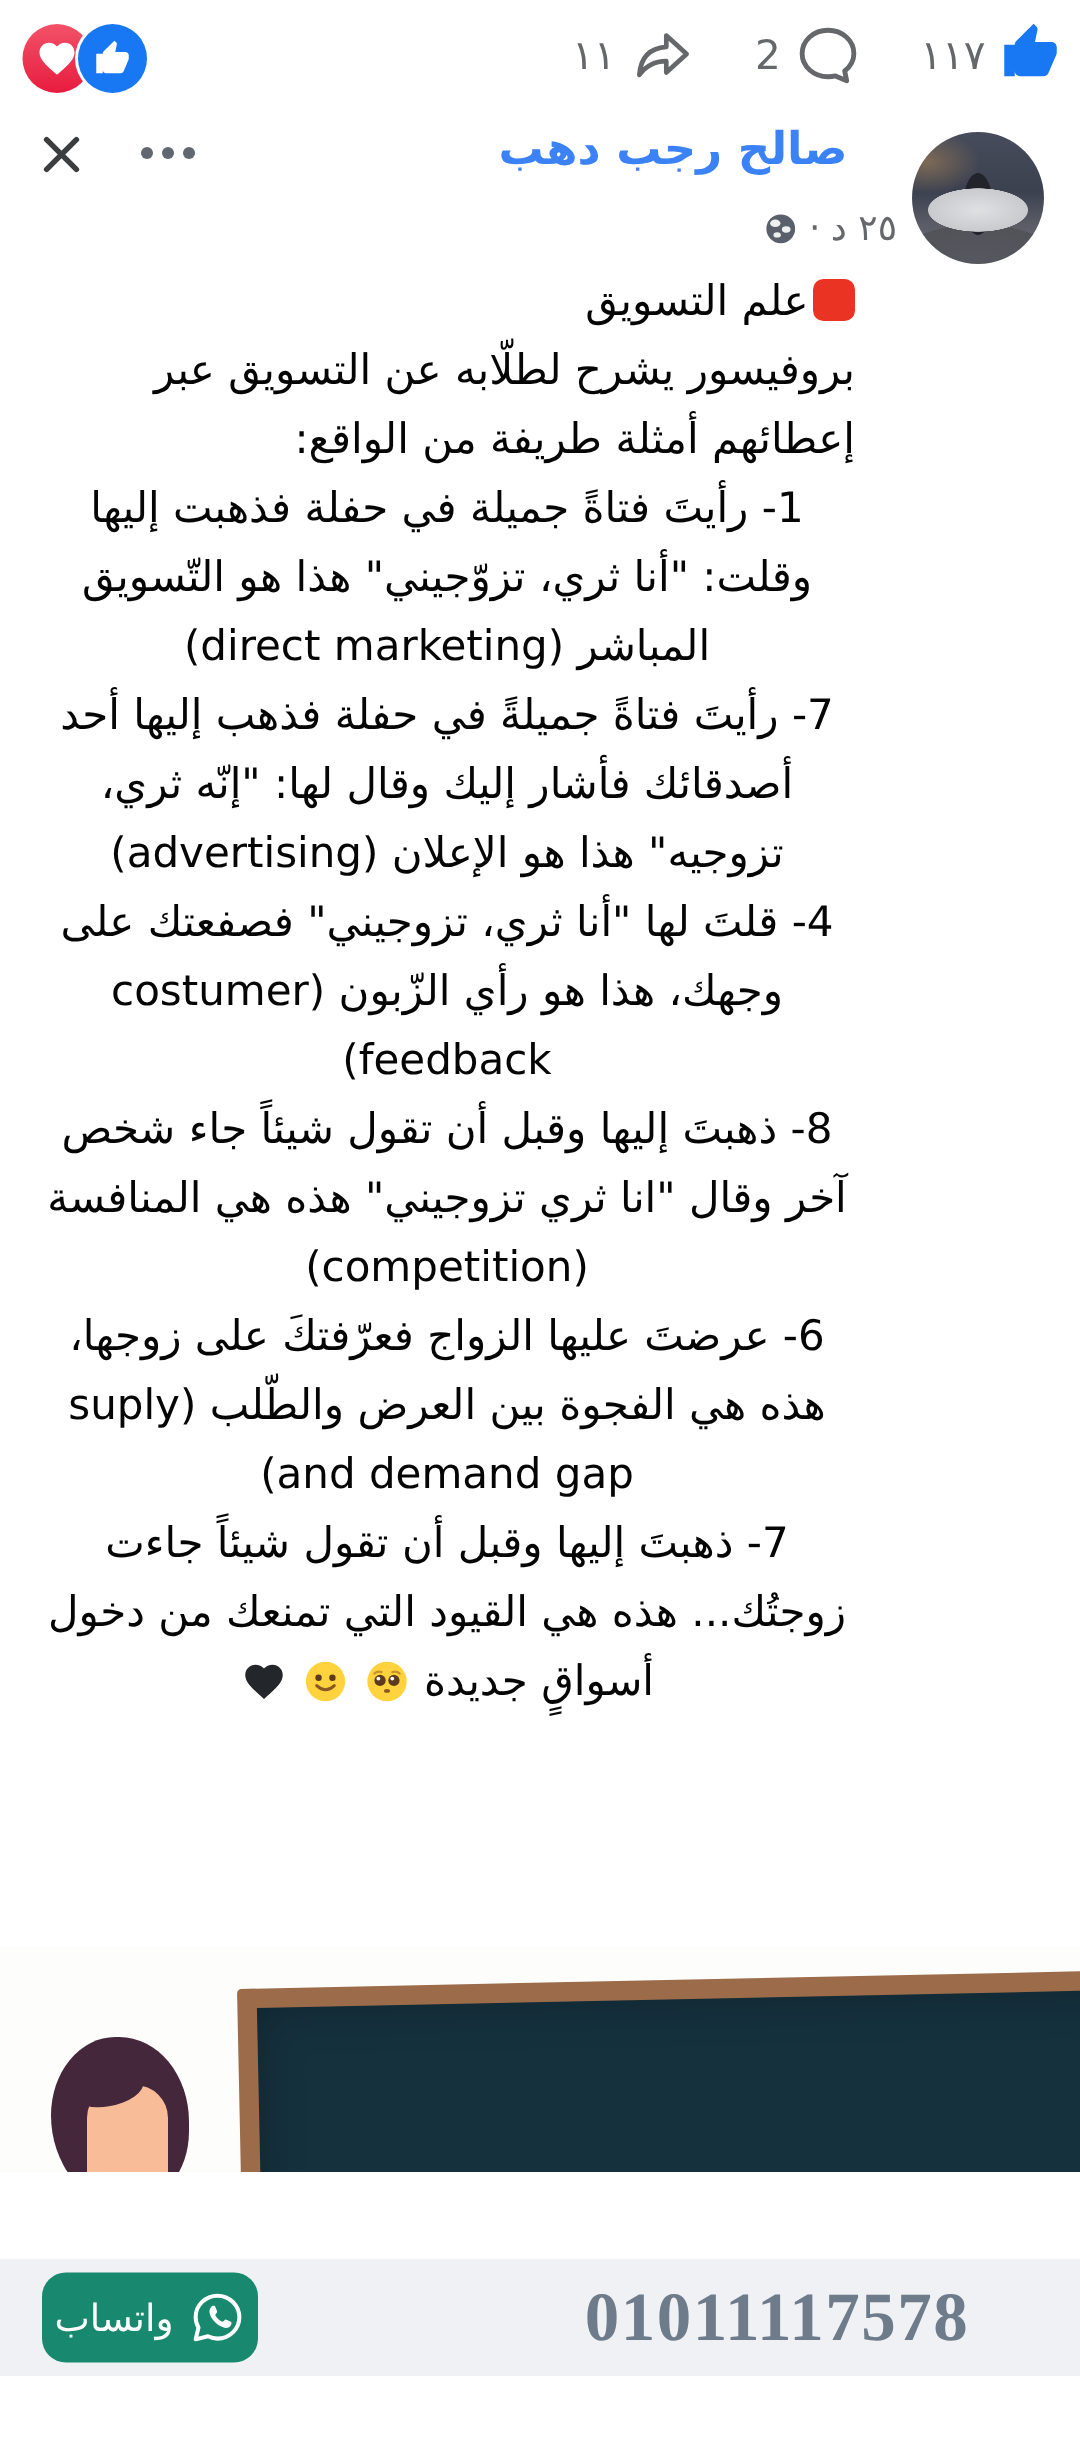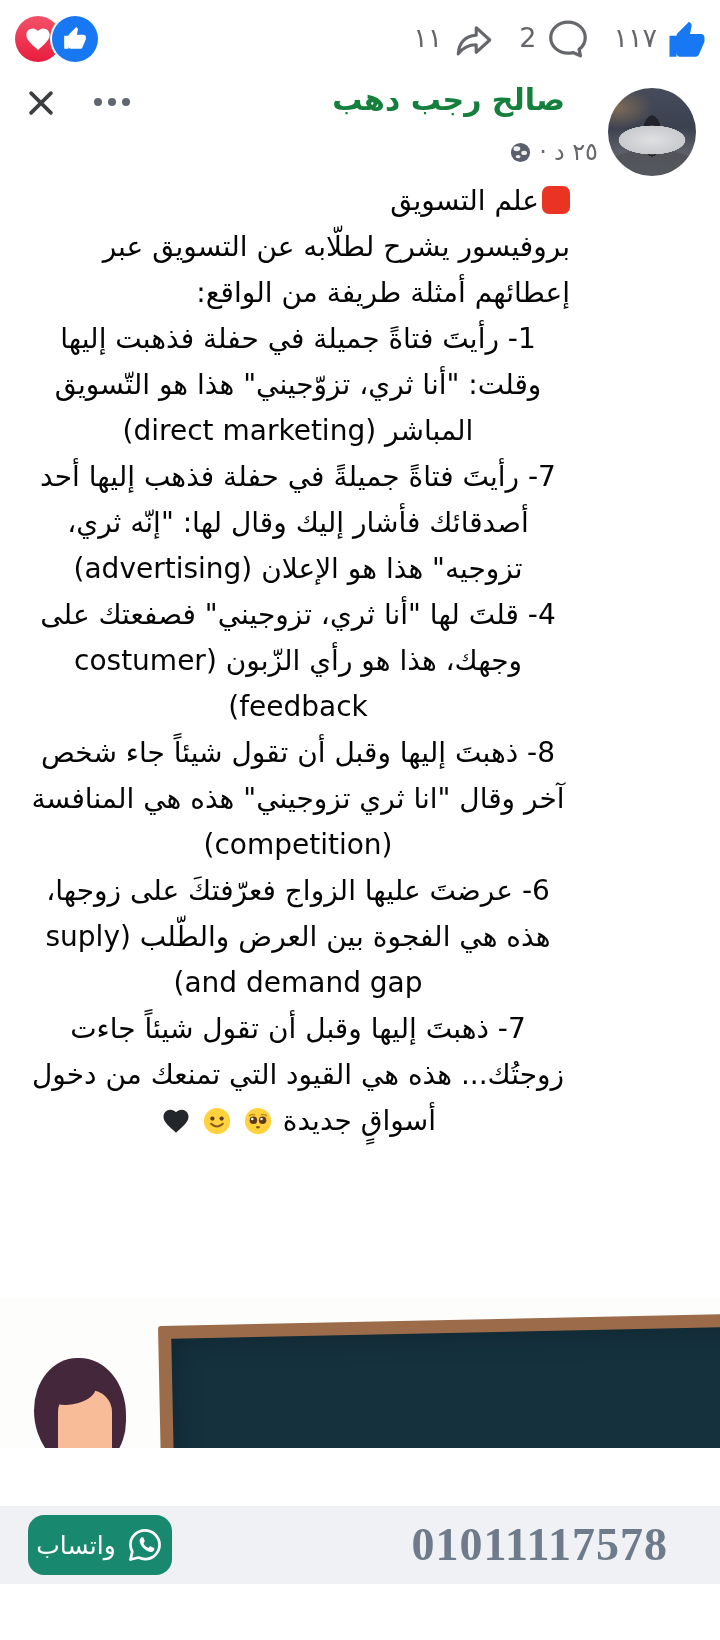--- a/index.html
+++ b/index.html
@@ -7,27 +7,27 @@
     position:relative;width:720px;height:1640px;overflow:hidden;background:#ffffff;
     font-family:"DejaVu Sans","Liberation Sans",sans-serif;color:#0a0a0a;
   }
   
   .reactions-row{position:absolute;top:14px;left:0;width:720px;height:54px;}
   .badges{position:absolute;left:15px;top:2px;height:48px;}
   .badge{position:absolute;width:46px;height:46px;border-radius:50%;display:flex;align-items:center;justify-content:center;box-shadow:0 0 0 2px #fff;}
   .badge.love{left:0;background:linear-gradient(180deg,#f25268,#e81c3f);z-index:1;}
   .badge.like-b{left:37px;background:#1877f2;z-index:2;}
   .counts{position:absolute;right:12px;top:0;display:flex;flex-direction:row;align-items:center;gap:22px;direction:ltr;}
-  .count-group{display:flex;align-items:flex-end;gap:9px;}
+  .count-group{display:flex;align-items:flex-start;gap:9px;margin-left:16px;}
   .count-num{font-size:27px;color:#65676b;line-height:48px;}
   
   .hdr-close{position:absolute;left:22px;top:84px;width:38px;height:38px;display:flex;align-items:center;justify-content:center;}
   .hdr-dots{position:absolute;left:94px;top:98px;display:flex;gap:6px;}
   .hdr-dots i{width:8px;height:8px;border-radius:50%;background:#606770;display:block;}
-  .author{position:absolute;right:155px;top:82px;font-size:30px;font-weight:bold;color:#15803d;white-space:nowrap;direction:rtl;}
+  .author{position:absolute;right:155px;top:82px;font-size:30px;font-weight:bold;color:#3b82f6;white-space:nowrap;direction:rtl;}
   .avatar{position:absolute;right:24px;top:88px;width:88px;height:88px;border-radius:50%;overflow:hidden;
     background:
       radial-gradient(ellipse 60px 26px at 44px 52px,#dfe0e2 0%,#c9cacd 55%,rgba(201,202,205,0) 56%),
       radial-gradient(ellipse 16px 34px at 44px 48px,#23242b 0%,#23242b 60%,rgba(35,36,43,0) 61%),
       radial-gradient(ellipse 90px 40px at 44px 86px,#56585f 0%,#515359 60%,rgba(81,83,89,0) 61%),
       radial-gradient(ellipse 50px 30px at 10px 20px,#7d6a55 0%,rgba(125,106,85,0) 70%),
       linear-gradient(180deg,#474c5c 0%,#3c4150 45%,#5a5d66 70%,#6a6d74 100%);
   }
   .timestamp-row{position:absolute;right:122px;top:138px;display:flex;align-items:center;gap:7px;direction:rtl;color:#65676b;font-size:24px;}
   
@@ -39,21 +39,21 @@
   
   .illustration{position:absolute;top:1298px;left:0;width:720px;height:150px;background:#fdfdfc;overflow:hidden;}
   .board{position:absolute;left:158px;top:28px;width:580px;height:190px;background:#15313e;border:13px solid #9c6b49;border-radius:3px;transform:rotate(-1.2deg);transform-origin:left top;box-shadow:inset 0 0 30px rgba(0,0,0,.25);}
   .hair{position:absolute;left:34px;top:60px;width:92px;height:112px;background:#45273b;border-radius:48% 52% 45% 55%;}
   .face{position:absolute;left:58px;top:92px;width:54px;height:70px;background:#f8bd98;border-radius:22px 22px 4px 4px;}
   .fringe{position:absolute;left:50px;top:84px;width:46px;height:22px;background:#45273b;border-radius:0 0 55% 45%;transform:rotate(-10deg);}
   
   .contact-bar{position:absolute;top:1506px;left:0;width:720px;height:78px;background:#eff1f4;}
   .wa-button{position:absolute;left:28px;top:9px;width:144px;height:60px;border-radius:16px;background:#18886e;display:flex;flex-direction:row;align-items:center;justify-content:center;gap:10px;direction:ltr;border:none;cursor:pointer;}
   .wa-label{color:#fff;font-size:25px;text-align:center;}
-  .phone{position:absolute;left:368px;top:8px;width:300px;text-align:right;font-family:"Liberation Serif","DejaVu Serif",serif;font-weight:bold;font-size:46px;letter-spacing:1px;color:#6e7b8a;line-height:62px;}
+  .phone{position:absolute;left:368px;top:8px;width:300px;text-align:center;font-family:"Liberation Serif","DejaVu Serif",serif;font-weight:bold;font-size:46px;letter-spacing:1px;color:#6e7b8a;line-height:62px;}
   svg{display:block;}
 </style>
 </head>
 <body>
 
 <div id="screen">
 
   <div class="reactions-row">
     <div class="badges">
       <span class="badge love">

